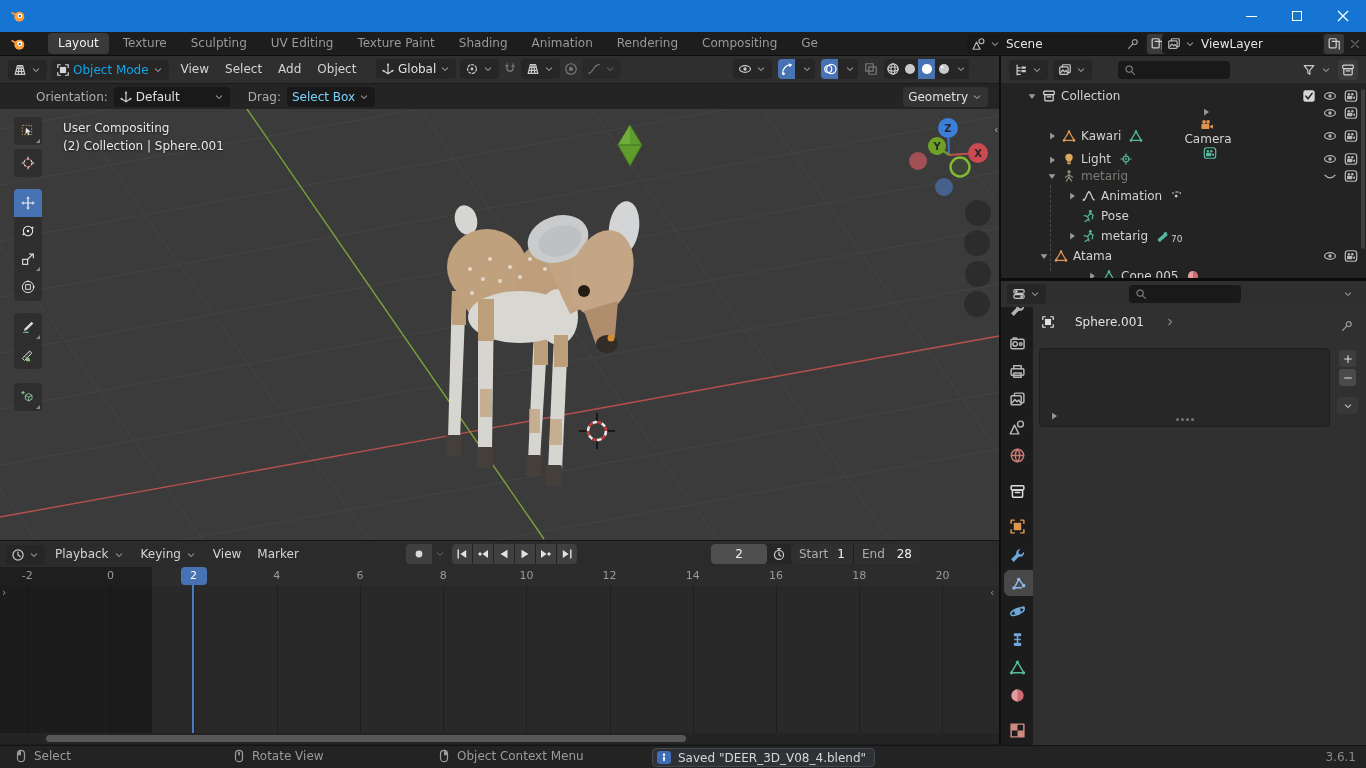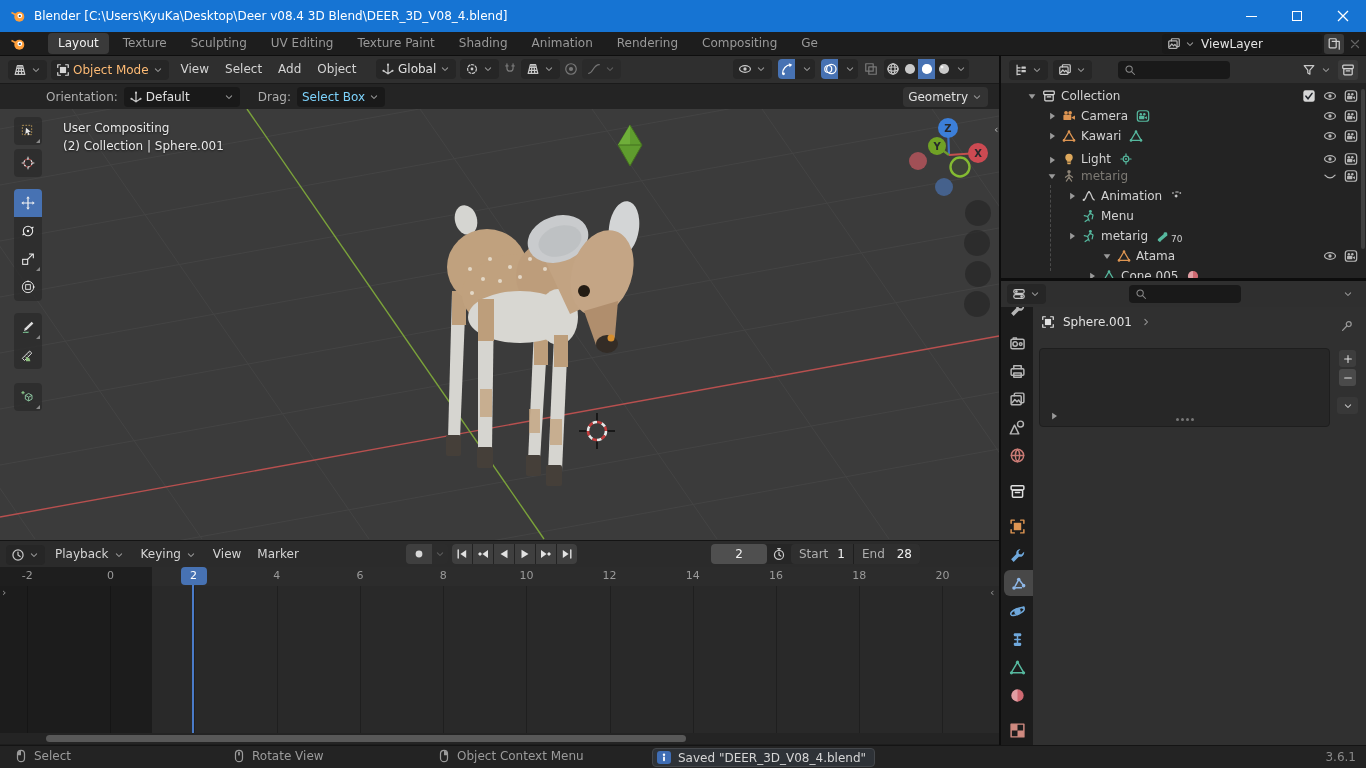--- a/index.html
+++ b/index.html
@@ -81,21 +81,21 @@
   .ol-badge{display:flex;align-items:flex-end;margin-left:8px;gap:1px;}
   .ol-right{position:absolute;right:8px;display:flex;gap:7px;align-items:center;}
   #ol-guide{position:absolute;left:49px;top:102px;height:86px;border-left:1px dashed #4b4b4b;}
   #ol-scroll{position:absolute;right:1px;top:6px;width:4px;height:160px;background:#3f3f3f;border-radius:2px;}
   #props-sep{left:1001px;top:278px;width:365px;height:3px;background:#0d0d0d;}
   #pr-header{left:1001px;top:281px;width:365px;height:26px;}
   #props{left:1001px;top:307px;width:365px;height:438px;background:#303030;}
   #tabstrip{position:absolute;left:0;top:0;width:32px;height:438px;background:#1c1c1c;overflow:hidden;}
   .ptab{position:absolute;left:0;width:32px;height:26px;display:flex;align-items:center;justify-content:center;}
   .ptab.sel{background:#484848;border-radius:6px 0 0 6px;left:3px;width:29px;}
-  #pr-crumb{position:absolute;left:40px;top:8px;display:flex;align-items:center;gap:8px;color:#e2e2e2;}
+  #pr-crumb{position:absolute;left:40px;top:8px;display:flex;align-items:center;gap:20px;color:#e2e2e2;}
   #pr-box{position:absolute;left:38px;top:41px;width:291px;height:79px;background:#272727;border:1px solid #1e1e1e;border-radius:4px;}
   .pr-side{position:absolute;width:17px;height:17px;background:#3d3d3d;border-radius:3px;display:flex;align-items:center;justify-content:center;}
   .search{display:flex;align-items:center;gap:4px;background:#191919;border-radius:4px;height:18px;padding:0 6px;}
   
   #statusbar{left:0;top:745px;width:1366px;height:23px;background:#232323;border-top:1px solid #141414;}
   .sb-hint{position:absolute;top:3px;display:flex;align-items:center;gap:6px;color:#9b9b9b;}
   #sb-msg{position:absolute;left:652px;top:2px;height:19px;display:flex;align-items:center;gap:6px;background:#2e3237;border:1px solid #44474b;border-radius:4px;padding:0 8px 0 3px;color:#d6d6d6;}
   #sb-version{position:absolute;right:10px;top:4px;color:#8a8a8a;}
   .stroke{fill:none;stroke:currentColor;stroke-width:1.4;stroke-linecap:round;stroke-linejoin:round;}
   .fill{fill:currentColor;}
@@ -398,21 +398,20 @@
       </symbol>
 </defs>
 </svg>
 
 <div class="app">
 
   <div class="abs" id="titlebar">
     <svg class="ic t-logo">
         <use href="#blogo"></use>
       </svg>
-    <span id="title-text">Blender [C:\Users\KyuKa\Desktop\Deer v08.4 3D Blend\DEER_3D_V08_4.blend]</span>
     <div class="wbtns">
       <div class="wbtn">
           <span class="wb-min"></span>
         </div>
       <div class="wbtn">
           <span class="wb-max"></span>
         </div>
       <div class="wbtn">
           <svg class="ic12 wb-x" viewBox="0 0 12 12">
             <path d="M1 1l10 10M11 1L1 11" fill="none"></path>
@@ -430,20 +429,42 @@
         <span class="ws-tab">Texture</span>
         <span class="ws-tab">Sculpting</span>
         <span class="ws-tab">UV Editing</span>
         <span class="ws-tab">Texture Paint</span>
         <span class="ws-tab">Shading</span>
         <span class="ws-tab">Animation</span>
         <span class="ws-tab">Rendering</span>
         <span class="ws-tab">Compositing</span>
         <span class="ws-tab">Geometry Nod</span>
       </div>
+    <div id="scene-widget">
+      <div class="pill dark" style="width:178px">
+        <svg class="ic14" style="color:#b5b5b5">
+            <use href="#scenei"></use>
+          </svg>
+        <svg class="ic12" style="color:#9a9a9a">
+            <use href="#caret"></use>
+          </svg>
+        <span style="color:#e4e4e4;margin-left:2px;flex:1">Scene</span>
+        <svg class="ic14" style="color:#9a9a9a">
+            <use href="#pin"></use>
+          </svg>
+      </div>
+      <span class="sqbtn">
+          <svg class="ic14" style="color:#d0d0d0">
+            <use href="#page"></use>
+          </svg>
+        </span>
+      <svg class="ic14 dim" style="margin-left:4px;color:#bbb">
+          <use href="#xmark"></use>
+        </svg>
+    </div>
     <div id="vl-widget">
       <div class="pill dark" style="width:160px">
         <svg class="ic14" style="color:#b5b5b5">
             <use href="#photos"></use>
           </svg>
         <svg class="ic12" style="color:#9a9a9a">
             <use href="#caret"></use>
           </svg>
         <span style="color:#e4e4e4;margin-left:2px;flex:1">ViewLayer</span>
       </div>
@@ -465,21 +486,21 @@
             <use href="#gridp"></use>
           </svg>
         <svg class="ic12" style="color:#9a9a9a">
             <use href="#caret"></use>
           </svg>
       </div>
       <div class="pill">
         <svg class="ic14" style="color:#d5d5d5">
             <use href="#objsq"></use>
           </svg>
-        <span style="color:#fdba74">Object Mode</span>
+        <span style="color:#0ea5e9">Object Mode</span>
         <svg class="ic12" style="color:#9a9a9a">
             <use href="#caret"></use>
           </svg>
       </div>
       <div id="vp-menus" style="display:flex">
           <span class="vp-menu">View</span>
           <span class="vp-menu">Select</span>
           <span class="vp-menu">Add</span>
           <span class="vp-menu">Object</span>
         </div>
@@ -585,21 +606,21 @@
         <span class="shade-btn">
             <svg class="ic12" style="color:#9a9a9a">
               <use href="#caret"></use>
             </svg>
           </span>
       </div>
     </div>
   </div>
 
   <div class="abs" id="toolrow">
-    <span class="lbl" style="margin-left:46px">Orientation:</span>
+    <span class="lbl" style="margin-left:36px">Orientation:</span>
     <div class="pill dark" style="margin-left:6px;width:116px">
       <svg class="ic14" style="color:#c9c9c9">
           <use href="#axesic"></use>
         </svg>
       <span style="color:#e0e0e0;flex:1">Default</span>
       <svg class="ic12" style="color:#9a9a9a">
           <use href="#caret"></use>
         </svg>
     </div>
     <span class="lbl" style="margin-left:18px">Drag:</span>
@@ -993,21 +1014,21 @@
               <use href="#checkbox"></use>
             </svg>
             <svg class="ic14" style="color:#b8b8b8">
               <use href="#eye"></use>
             </svg>
             <svg class="ic14" style="color:#b8b8b8">
               <use href="#camdata"></use>
             </svg>
           </span>
         </div>
-        <div class="ol-row" style="top: 23px; padding-left: 44px;">
+        <div class="ol-row" style="top: 23px; padding-left: 44px; flex-direction: column;">
           <span class="ol-exp">
             <svg class="ic ic12">
               <use href="#tri-r"></use>
             </svg>
           </span>
           <svg class="ic ic14" style="color:#de9552;margin-left:3px">
             <use href="#camobj"></use>
           </svg>
           <span class="ol-label">Camera</span>
           <span class="ol-badge">
@@ -1106,42 +1127,42 @@
               <use href="#keys"></use>
             </svg>
           </span>
           <span class="ol-right"></span>
         </div>
         <div class="ol-row" style="top: 123px; padding-left: 64px;">
           <span class="ol-exp"></span>
           <svg class="ic ic14" style="color:#56b99f;margin-left:3px">
             <use href="#pose"></use>
           </svg>
-          <span class="ol-label">Menu</span>
+          <span class="ol-label">Pose</span>
           <span class="ol-right"></span>
         </div>
         <div class="ol-row" style="top: 143px; padding-left: 64px;">
           <span class="ol-exp">
             <svg class="ic ic12">
               <use href="#tri-r"></use>
             </svg>
           </span>
           <svg class="ic ic14" style="color:#56b99f;margin-left:3px">
             <use href="#pose"></use>
           </svg>
           <span class="ol-label">metarig</span>
           <span class="ol-badge">
             <svg class="ic ic14" style="color:#56b99f">
               <use href="#bone"></use>
             </svg>
             <span style="font-size:9px;color:#cfcfcf;margin-top:6px">70</span>
           </span>
           <span class="ol-right"></span>
         </div>
-        <div class="ol-row" style="top: 163px; padding-left: 99px;">
+        <div class="ol-row" style="top: 163px; padding-left: 36px;">
           <span class="ol-exp">
             <svg class="ic ic12">
               <use href="#tri-d"></use>
             </svg>
           </span>
           <svg class="ic ic14" style="color:#de9552;margin-left:3px">
             <use href="#meshtri"></use>
           </svg>
           <span class="ol-label">Atama</span>
           <span class="ol-right">

